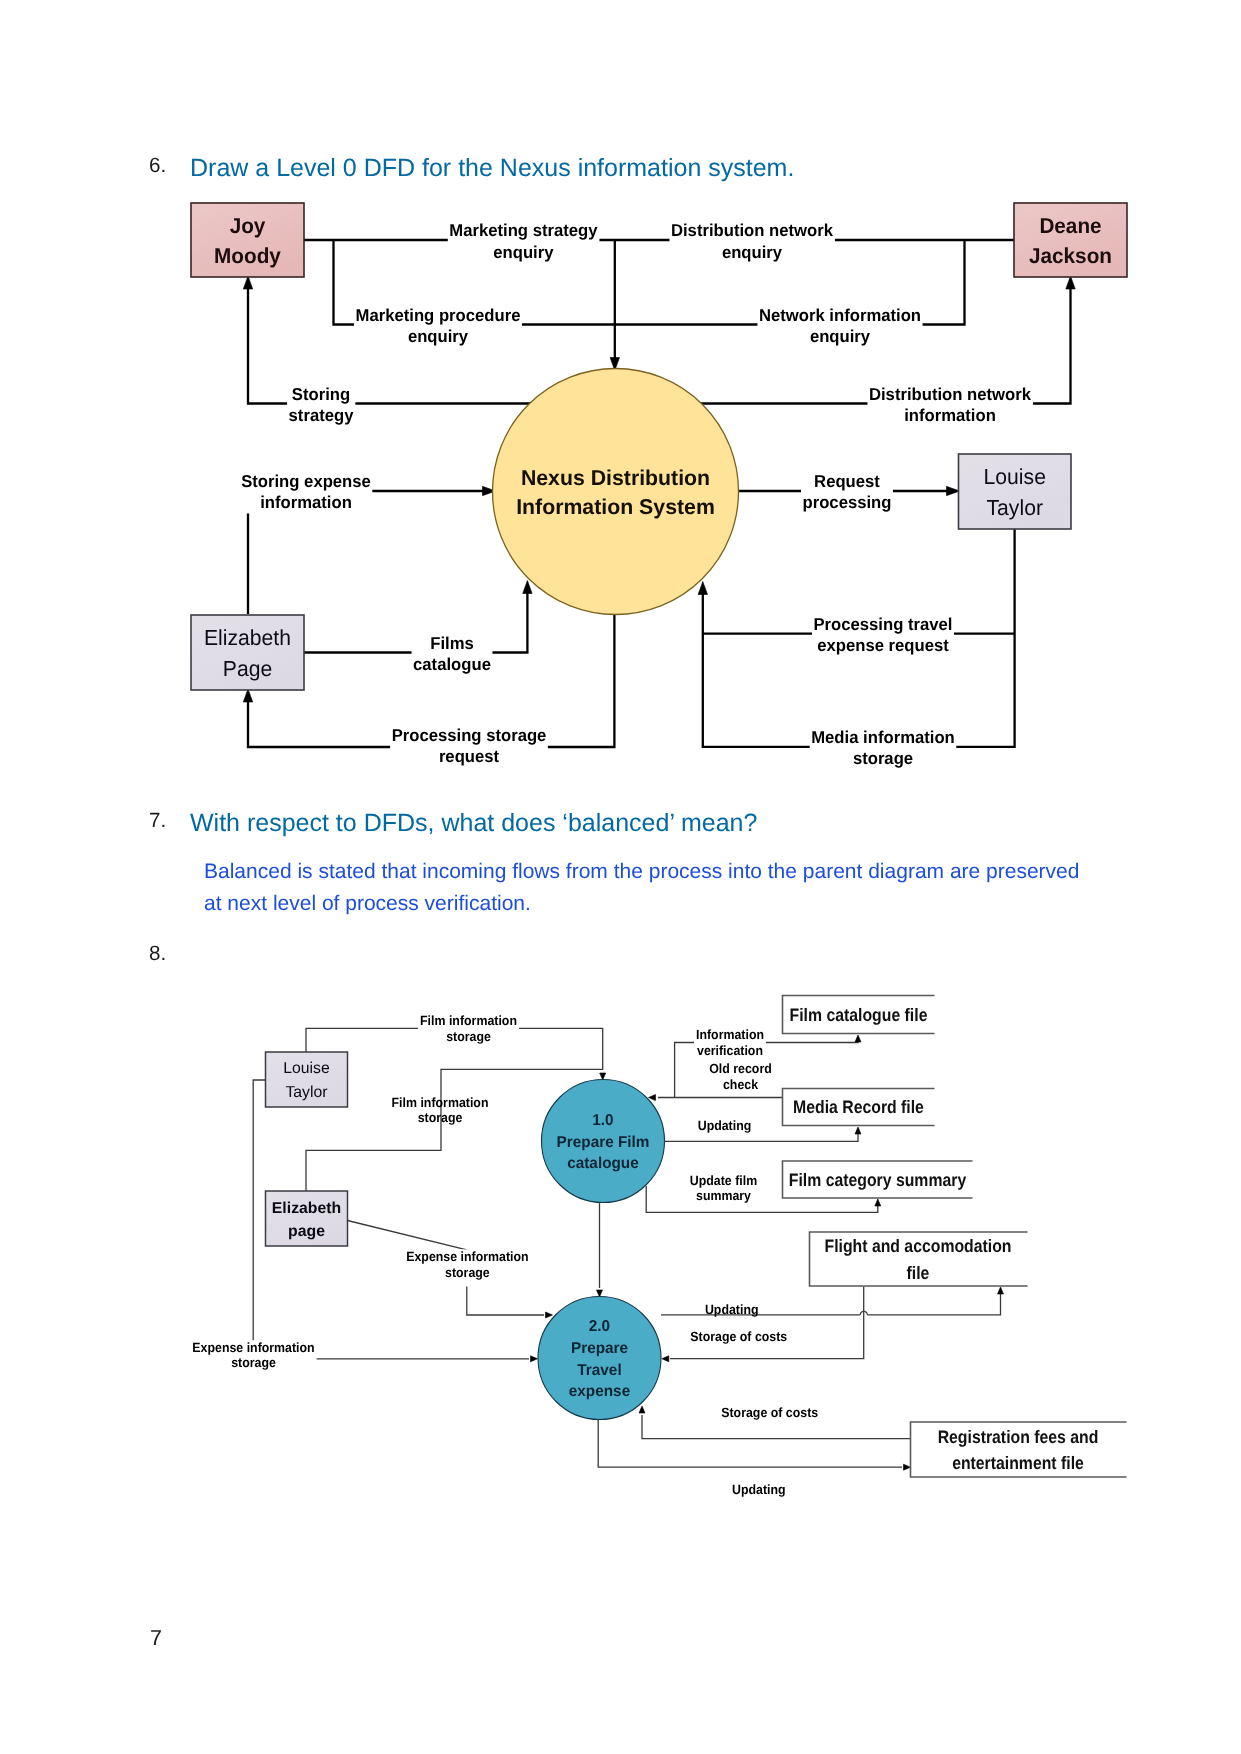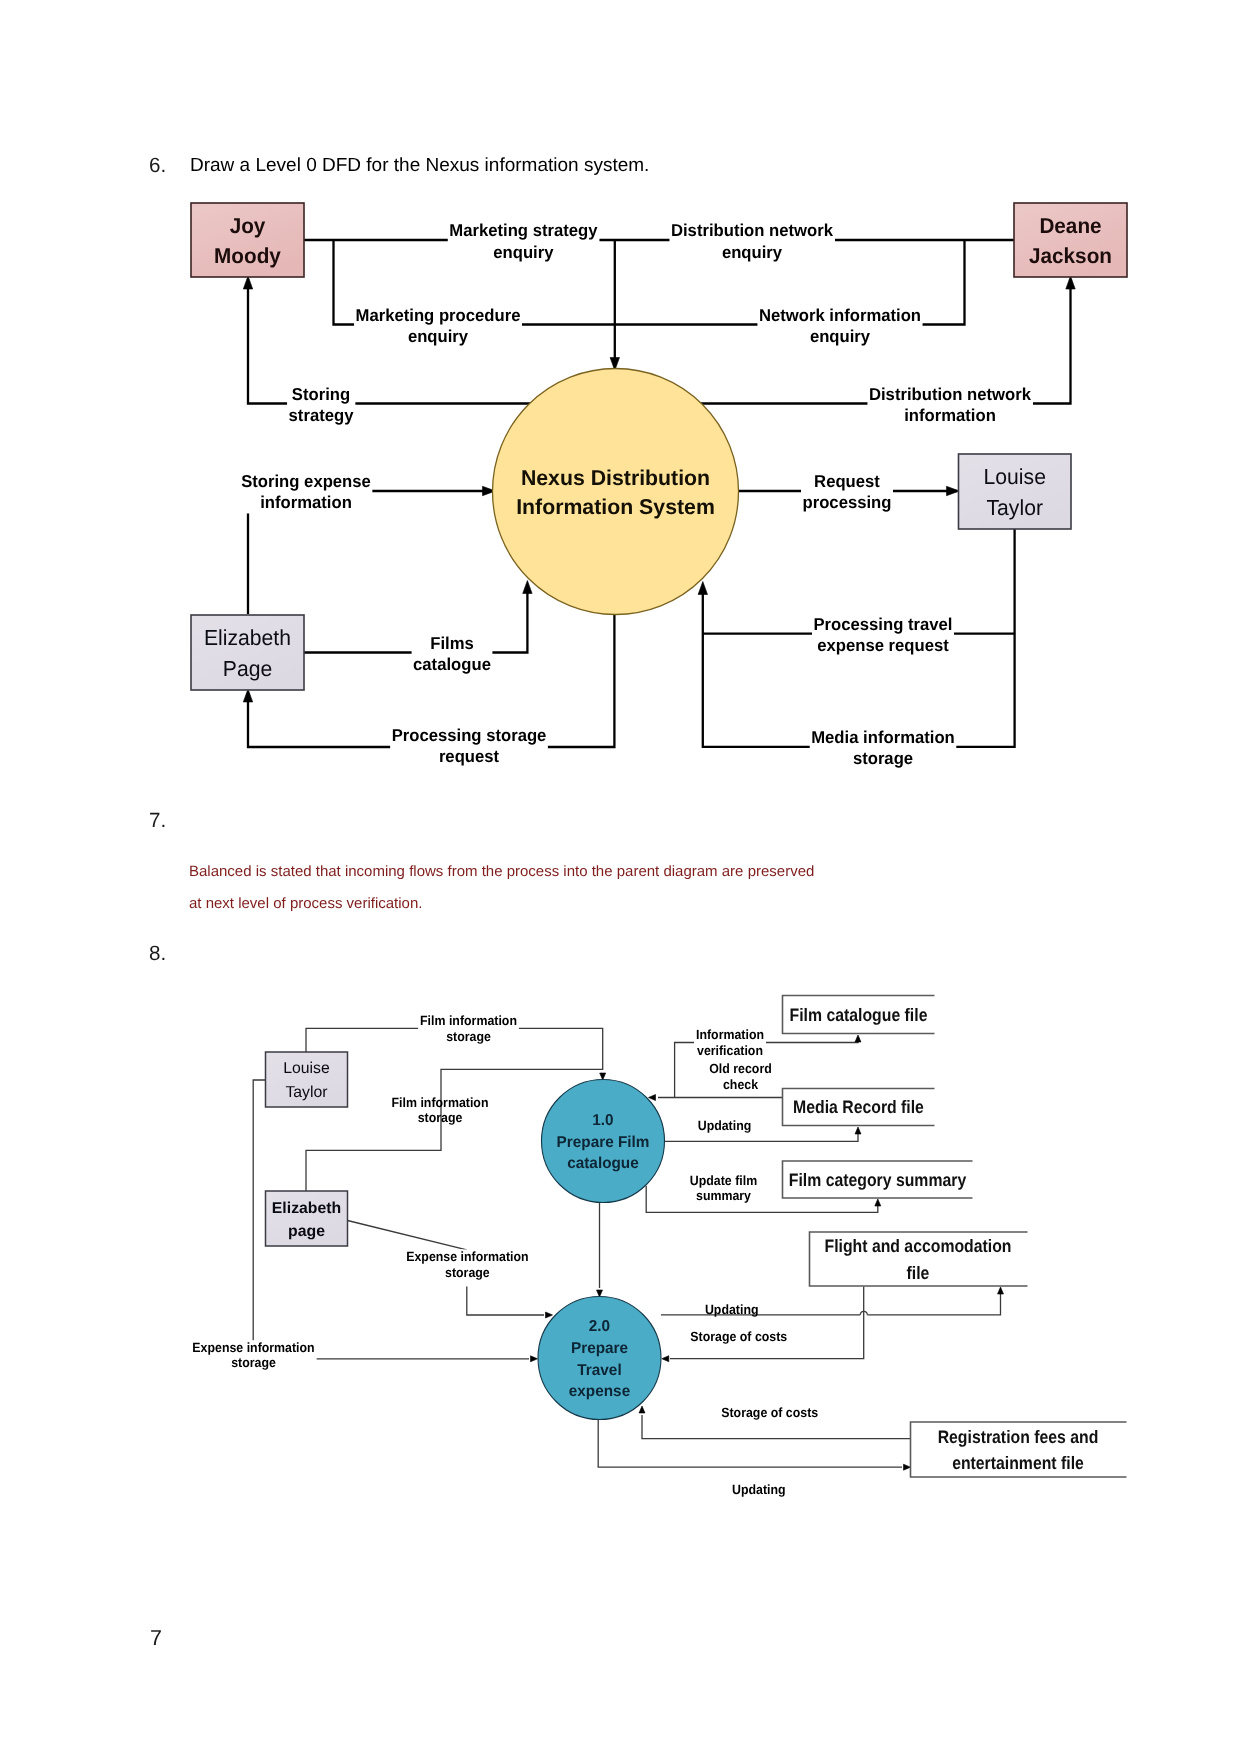--- a/index.html
+++ b/index.html
@@ -1,23 +1,23 @@
 <!DOCTYPE html>
 <html><head>
 <meta charset="utf-8">
 <style>
   html,body{margin:0;padding:0;background:#ffffff;}
   body{width:1241px;height:1754px;position:relative;overflow:hidden;
        font-family:"Liberation Sans",sans-serif;color:#000;
        -webkit-font-smoothing:antialiased;text-rendering:geometricPrecision;}
   .page{position:absolute;left:0;top:0;width:1241px;height:1754px;
         transform:translateZ(0);-webkit-font-smoothing:antialiased;}
-  .qrow{position:absolute;font-size:19px;line-height:1;color:#000000;white-space:nowrap;}
+  .qrow{position:absolute;font-size:25px;line-height:1;color:#0369a1;white-space:nowrap;}
   .qnum{position:absolute;font-size:20.6px;line-height:1;color:#1a1a1a;}
-  .answer{position:absolute;font-size:15px;line-height:32px;color:#7f1d1d;width:900px;}
+  .answer{position:absolute;font-size:21px;line-height:32px;color:#1d4ed8;width:900px;margin-left:15px;}
   .pagenum{position:absolute;font-size:21.5px;line-height:1;color:#1a1a1a;}
   svg{display:block;position:absolute;shape-rendering:auto;}
   svg text{paint-order:stroke;}
   text{font-family:"Liberation Sans",sans-serif;}
 </style>
 </head>
 <body>
 
 <div class="page">
 
@@ -143,20 +143,21 @@
         </g>
         <g>
           <rect x="809.7100219726562" y="727.88" width="146.58001708984375" height="41.07999999999993" fill="#fff"></rect>
           <text x="883" y="742.5" font-size="17.2" font-weight="bold" text-anchor="middle" fill="#000" textLength="143.58" lengthAdjust="spacingAndGlyphs">Media information</text>
           <text x="883" y="763.8" font-size="17.2" font-weight="bold" text-anchor="middle" fill="#000" textLength="60.23" lengthAdjust="spacingAndGlyphs">storage</text>
         </g>
       </g>
     </svg>
 
   <div class="qnum" style="left:149px;top:811px;">7.</div>
+  <div class="qrow" style="left:190px;top:811px;">With respect to DFDs, what does ‘balanced’ mean?</div>
 
   <div class="answer" style="left:189px;top:856px;">
     <div>Balanced is stated that incoming flows from the process into the parent diagram are preserved</div>
     <div>at next level of process verification.</div>
   </div>
 
   <div class="qnum" style="left:149px;top:944px;">8.</div>
 
   <svg id="dfd1" style="left:0px;top:980px;" width="1241" height="540" viewBox="0 980 1241 540">
       <g>

